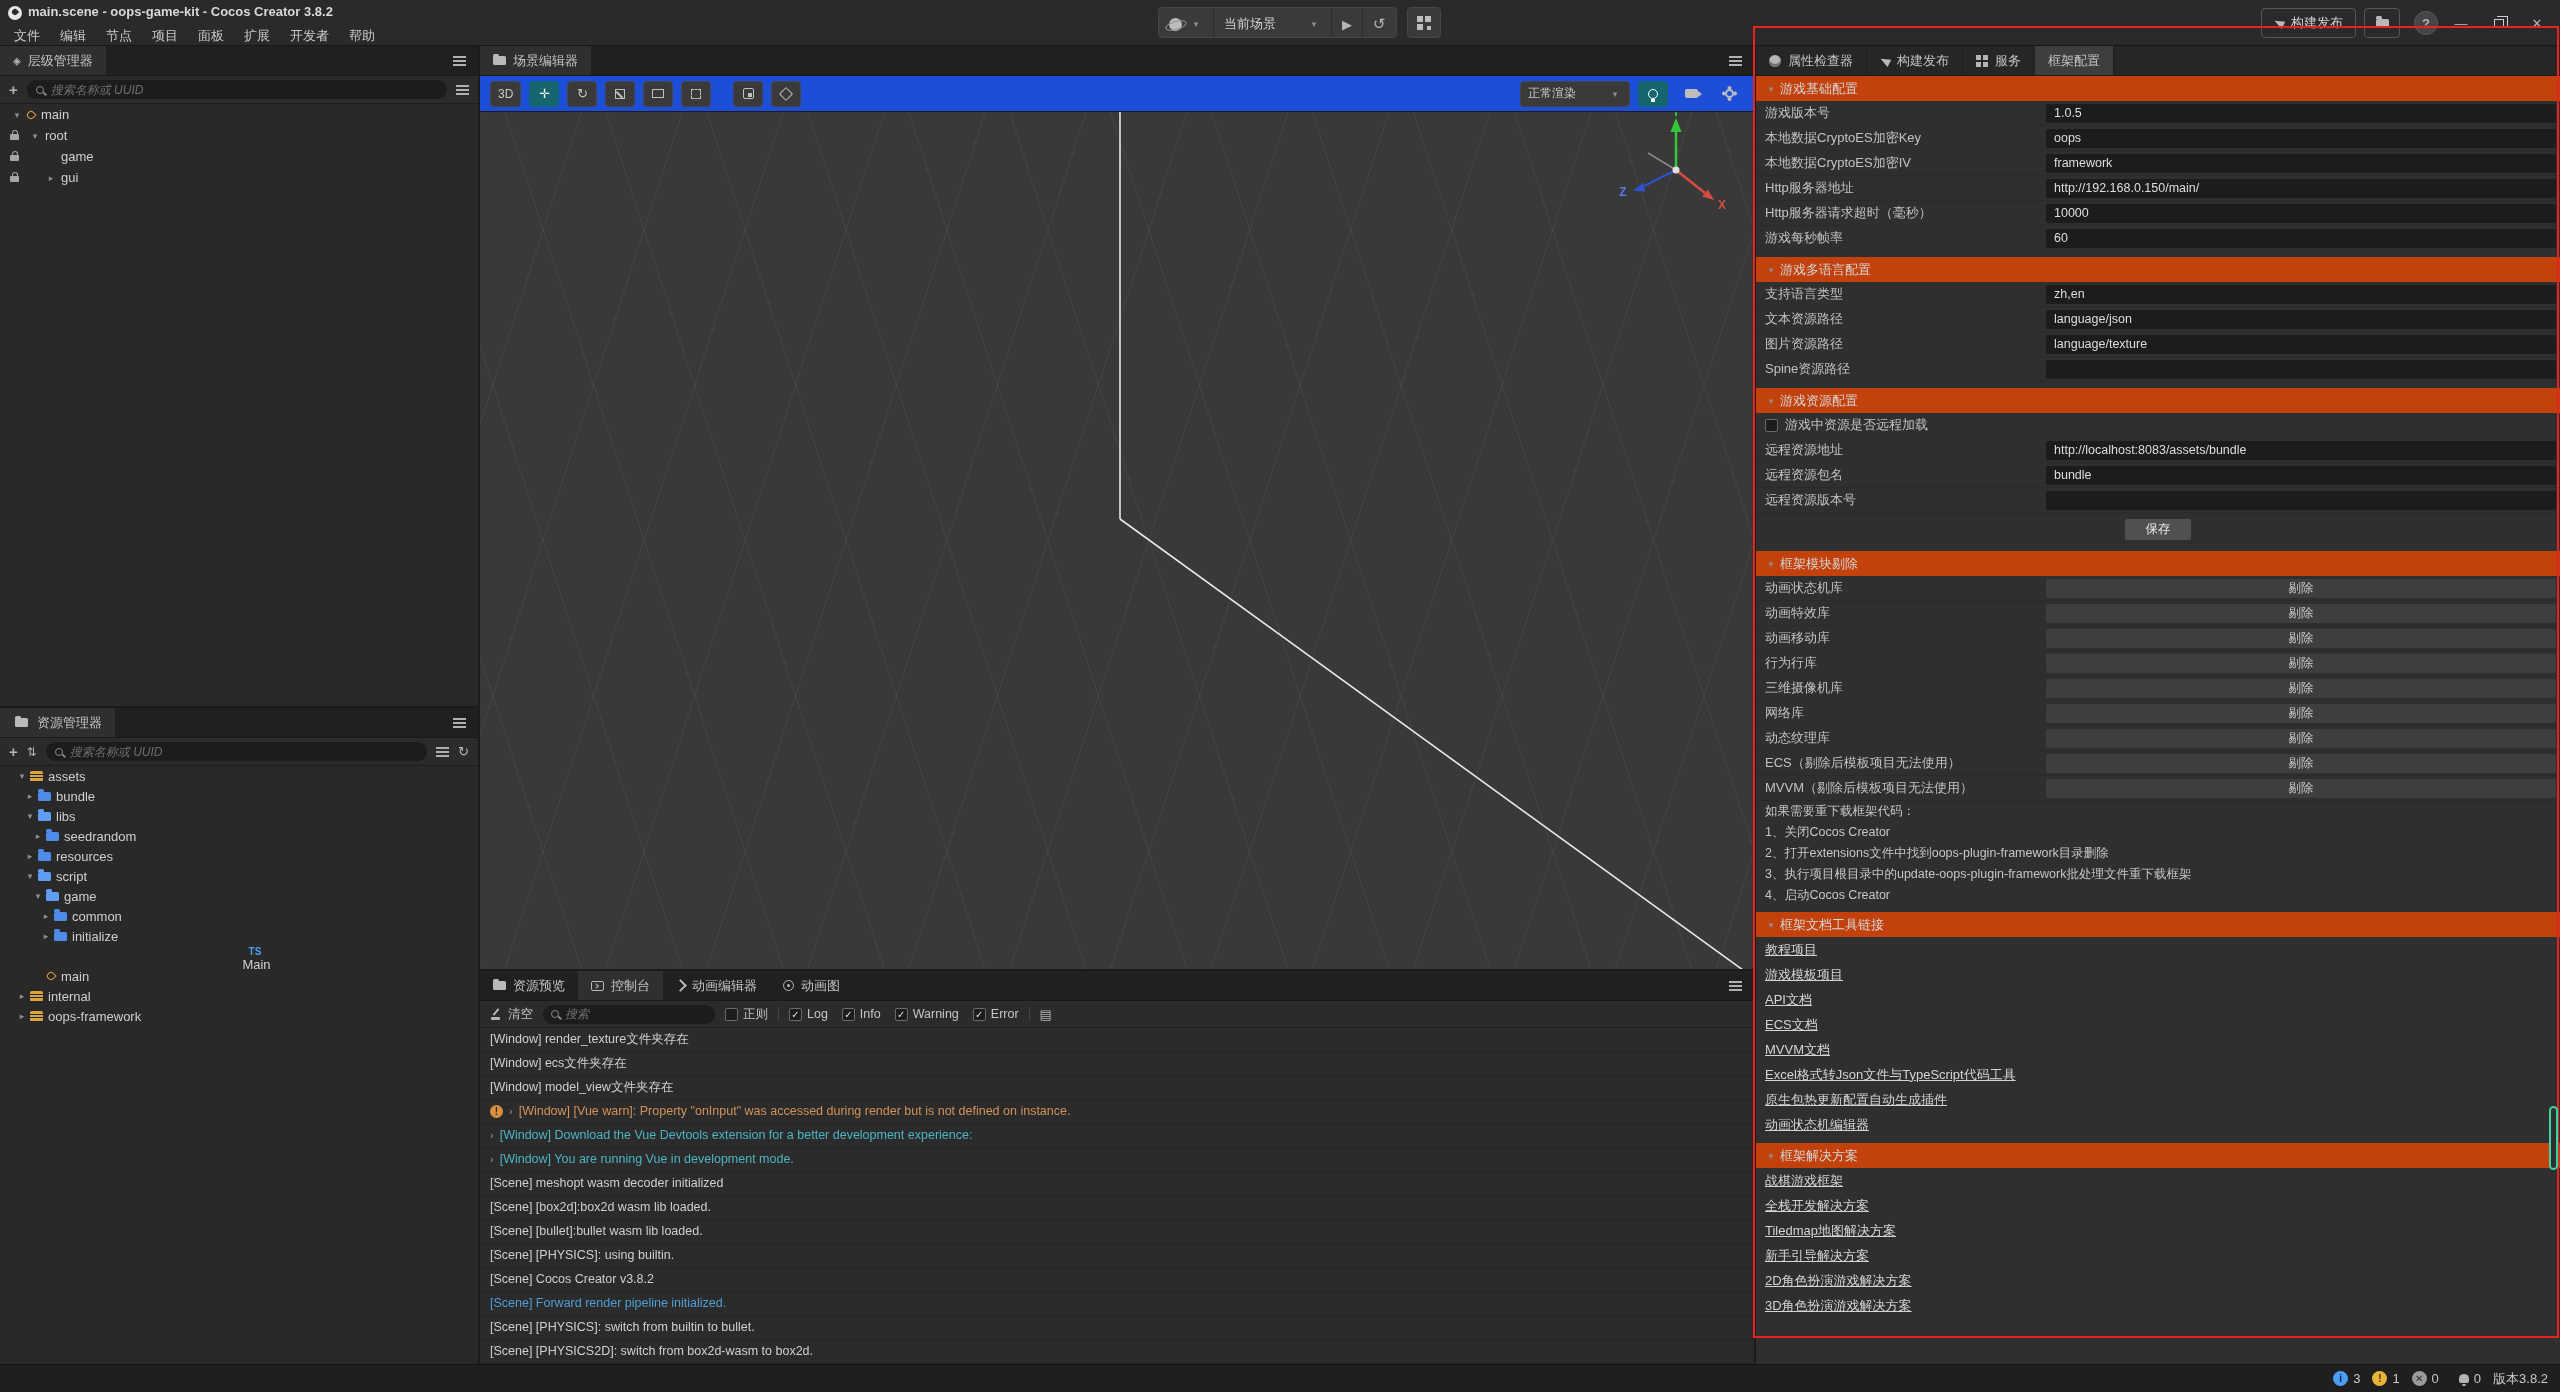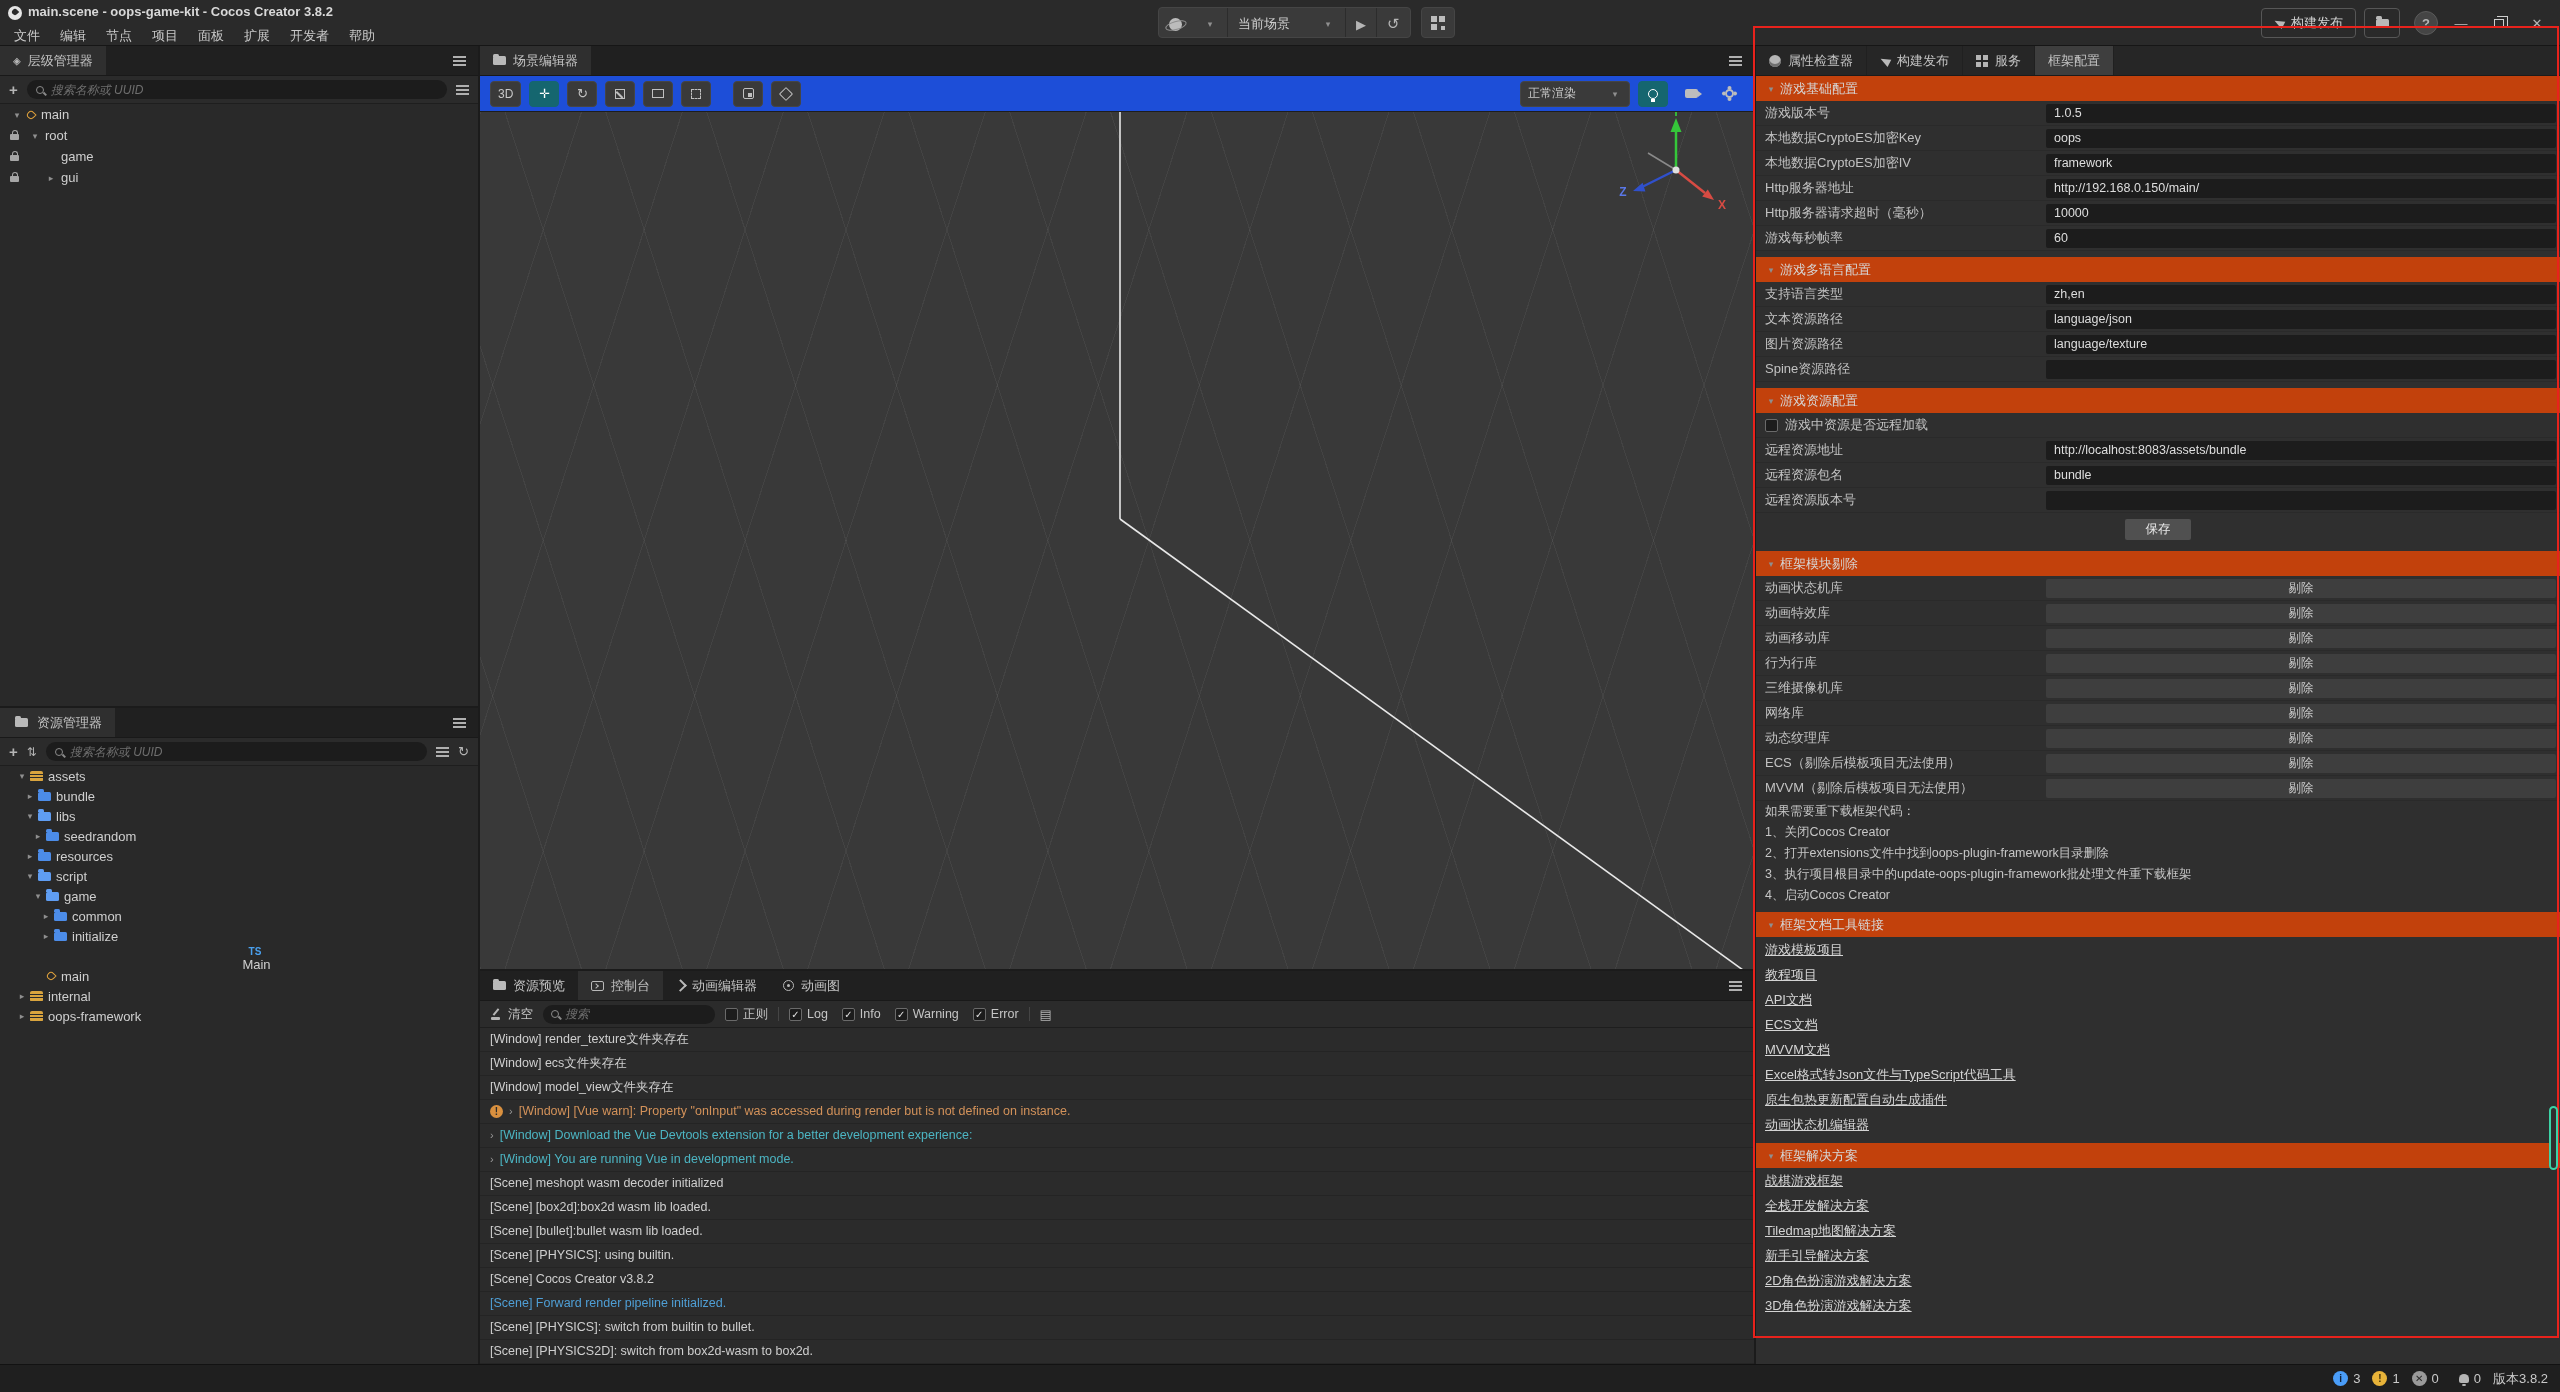--- a/index.html
+++ b/index.html
@@ -9,21 +9,21 @@
 
   
   .topbar { position:absolute; left:0; top:0; width:2560px; height:46px; background:#2a2a2a; border-bottom:1px solid #161616; z-index:5; }
   .cocoslogo { position:absolute; left:8px; top:6px; width:14px; height:14px; border-radius:50%; background:#e6e6e6; }
   .cocoslogo::after { content:""; position:absolute; left:4px; top:3px; width:6px; height:6px; background:#2a2a2a; border-radius:50% 0 50% 50%; transform:rotate(45deg); }
   .apptitle { position:absolute; left:28px; top:4px; font-size:13px; font-weight:bold; color:#d8d8d8; white-space:nowrap; }
   .menubar { position:absolute; left:4px; top:25px; display:flex; }
   .menu-item { padding:2px 10px; font-size:13px; color:#c9c9c9; cursor:default; }
   .topcenter { position:absolute; left:1158px; top:7px; display:flex; gap:10px; align-items:center; }
   .tc-group { display:flex; background:#3a3a3a; border:1px solid #454545; border-radius:4px; height:31px; overflow:hidden; }
-  .tc-seg { display:flex; align-items:center; gap:21px; padding:16px 10px; border-right:1px solid #2c2c2c; color:#cfcfcf; }
+  .tc-seg { display:flex; align-items:center; gap:7px; padding:16px 10px; border-right:1px solid #2c2c2c; color:#cfcfcf; }
   .tc-seg:last-child { border-right:none; }
   .tc-seg.wide { width:118px; justify-content:space-between; }
   .tc-btn { width:34px; height:31px; background:#3a3a3a; border:1px solid #454545; border-radius:4px; display:flex; align-items:center; justify-content:center; }
   .planet { position:relative; width:13px; height:13px; border-radius:50%; background:#bcbcbc; }
   .planet::after { content:""; position:absolute; left:-4px; top:3px; width:20px; height:7px; border:1px solid #8f8f8f; border-radius:50%; transform:rotate(-16deg); }
   .qr { position:relative; width:14px; height:14px;
         background:linear-gradient(#bcbcbc,#bcbcbc) 0 0/6px 6px no-repeat,
                    linear-gradient(#bcbcbc,#bcbcbc) 100% 0/6px 6px no-repeat,
                    linear-gradient(#bcbcbc,#bcbcbc) 0 100%/6px 6px no-repeat,
                    linear-gradient(#bcbcbc,#bcbcbc) 100% 100%/4px 4px no-repeat; }
@@ -698,24 +698,24 @@
           <div class="note">2、打开extensions文件中找到oops-plugin-framework目录删除</div>
           <div class="note">3、执行项目根目录中的update-oops-plugin-framework批处理文件重下载框架</div>
           <div class="note">4、启动Cocos Creator</div>
         </div>
         <div class="sect">
           <div class="sect-h">
             <span class="chev c-open"></span>
             <span>框架文档工具链接</span>
           </div>
           <div class="linkrow">
+            <span class="linktext">教程项目</span>
+          </div>
+          <div class="linkrow">
             <span class="linktext">游戏模板项目</span>
-          </div>
-          <div class="linkrow">
-            <span class="linktext">教程项目</span>
           </div>
           <div class="linkrow">
             <span class="linktext">API文档</span>
           </div>
           <div class="linkrow">
             <span class="linktext">ECS文档</span>
           </div>
           <div class="linkrow">
             <span class="linktext">MVVM文档</span>
           </div>

